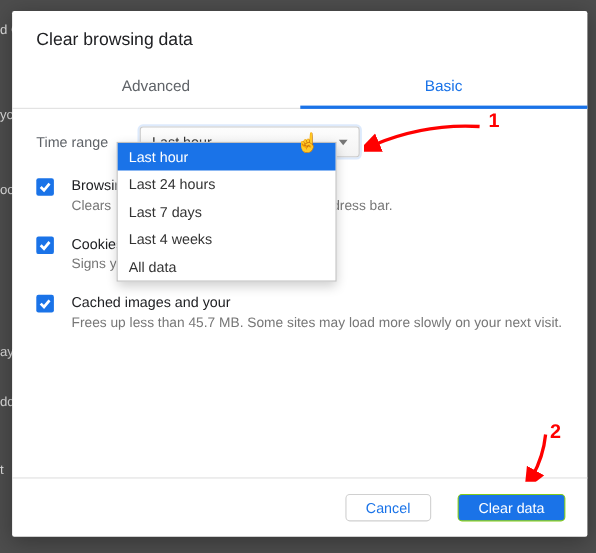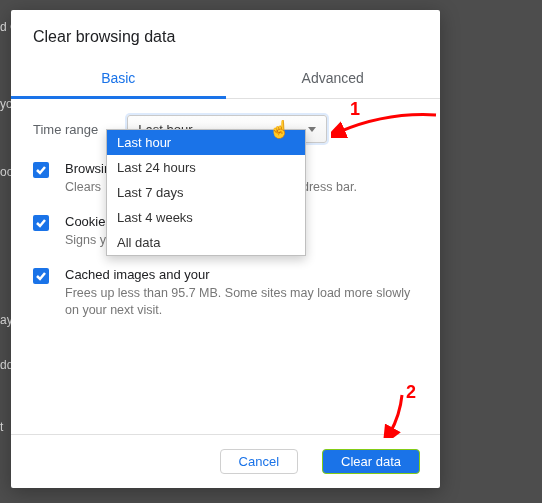--- a/index.html
+++ b/index.html
@@ -17,21 +17,21 @@
   .bg-hint {
     position: absolute; left: 0; top: 0; width: 542px; height: 503px;
     background: #4d4d4d;
   }
   .bg-hint span {
     position: absolute; color: #dcdcdc; font-size: 12px;
   }
   .modal {
     position: absolute;
     left: 11px; top: 10px;
-    width: 429px; height: 478px;
+    width: 523px; height: 478px;
     background: #fff;
     border-radius: 2px;
     box-shadow: 0 4px 20px rgba(0,0,0,.3);
   }
   .title {
     font-size: 16px;
     color: #202124;
     padding: 18px 22px 14px 22px;
   }
   .tabs {
@@ -192,22 +192,22 @@
   <span style="left:0; top:313px;">ayo</span>
   <span style="left:0; top:358px;">dd</span>
   <span style="left:0; top:420px;">t</span>
 </div>
 
 <div class="modal">
 
   <div class="title">Clear browsing data</div>
 
   <div class="tabs">
+    <div class="tab">Advanced</div>
     <div class="tab active">Basic</div>
-    <div class="tab">Advanced</div>
   </div>
 
   <div class="body">
 
     <div class="row-time">
       <span class="time-label">Time range</span>
       <div class="select-box">
         <span>Last hour</span>
         <span class="select-caret"></span>
       </div>
@@ -253,21 +253,21 @@
     </div>
 
     <div class="opt-row">
       <div class="checkbox">
         <svg viewBox="0 0 12 12">
             <path d="M2 6 L5 9 L10 3"></path>
           </svg>
       </div>
       <div class="opt-text">
         <div class="opt-title">Cached images and your</div>
-        <div class="opt-desc">Frees up less than 95.7 MB. Some sites may load more slowly on your next visit.</div>
+        <div class="opt-desc">Frees up less than 45.7 MB. Some sites may load more slowly on your next visit.</div>
       </div>
     </div>
 
   </div>
 
   <div class="footer">
     <div class="btn btn-cancel">Cancel</div>
     <div class="btn btn-primary">Clear data</div>
   </div>
 

